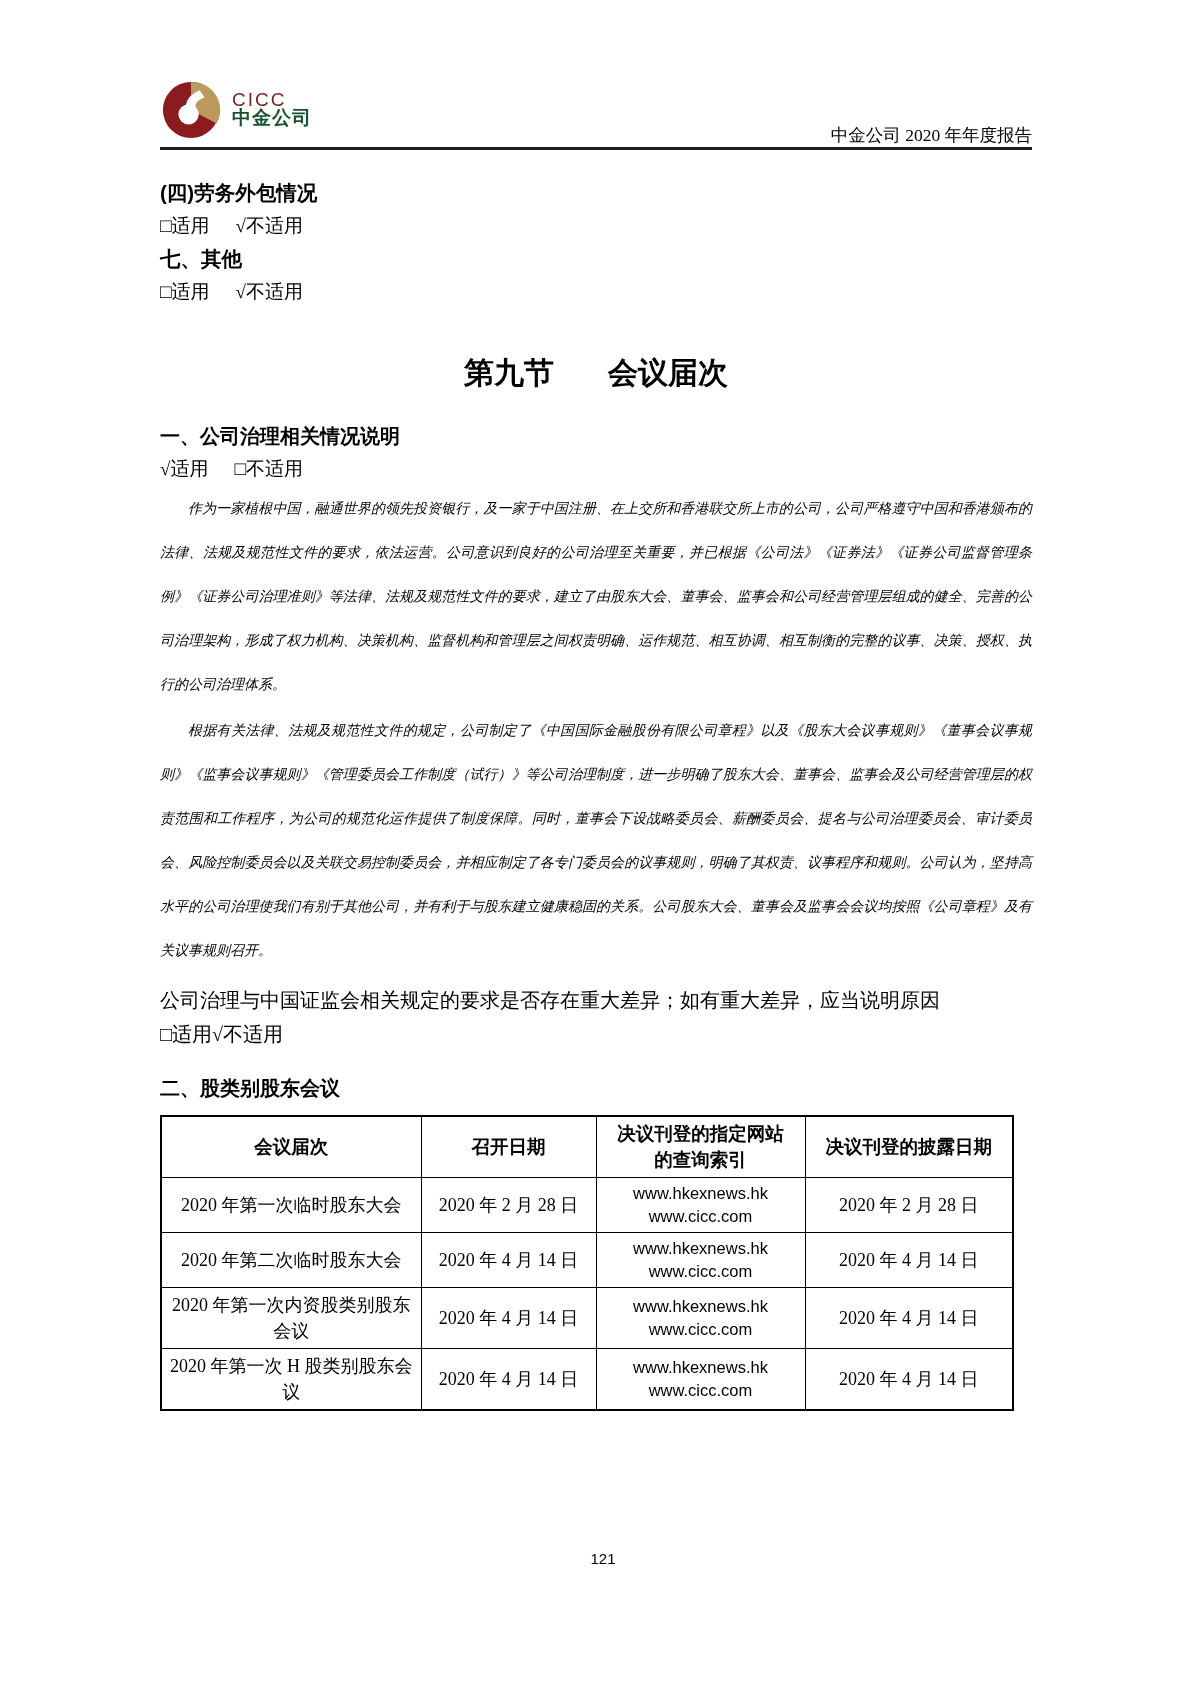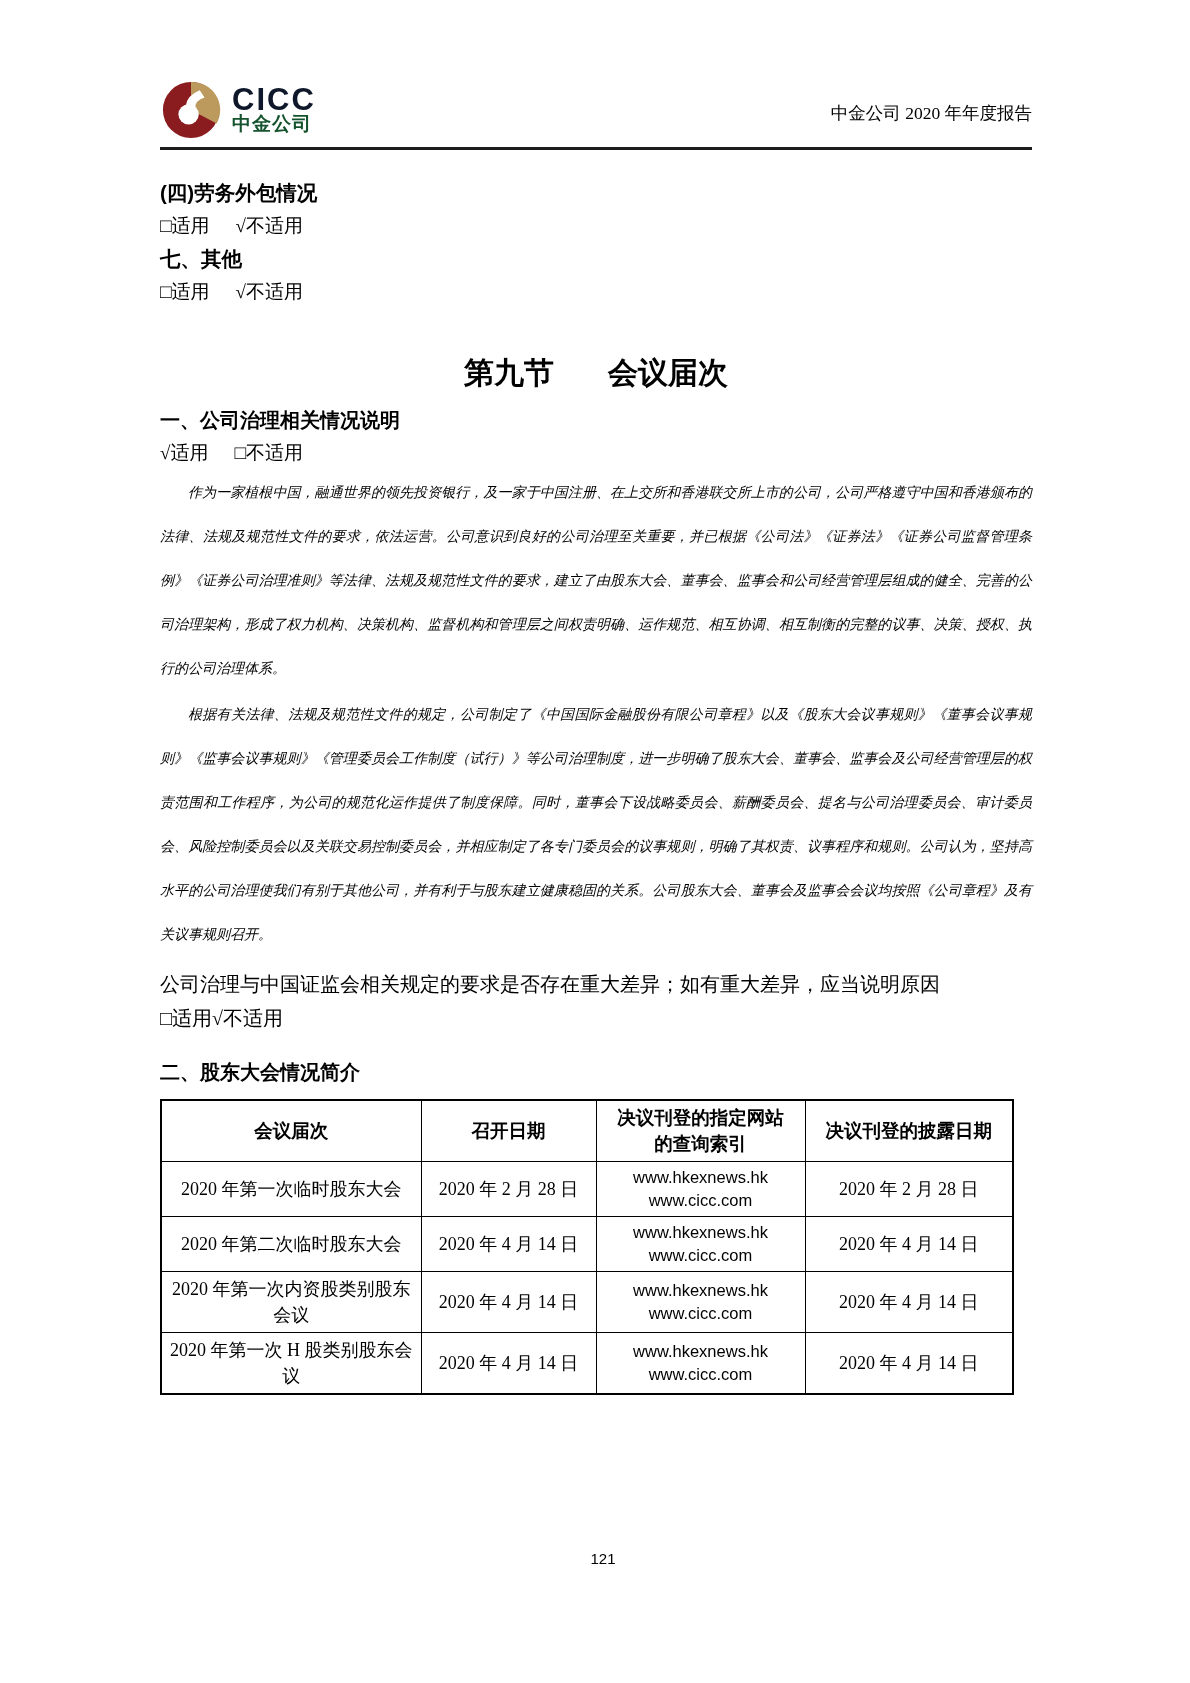--- a/index.html
+++ b/index.html
@@ -17,46 +17,46 @@
   
   .header {
     position:absolute; left:160px; right:158px; top:82px; height:68px;
     border-bottom:3px solid #1c1c1c;
     display:flex; justify-content:space-between; align-items:flex-end;
   }
   .brand { display:flex; align-items:center; gap:10px; padding-bottom:6px; }
   .brand-text { display:flex; flex-direction:column; line-height:1.05; }
   .brand-cicc {
     font-family:"Liberation Sans","DejaVu Sans",sans-serif;
-    font-weight:bold; font-size:31px; letter-spacing:2px; color:#0f172a;
+    font-weight:normal; font-size:19px; letter-spacing:2px; color:#7f1d1d;
   }
   .brand-cn {
     font-family:Liberation Mono, monospace;
     font-weight:bold; font-size:19px; letter-spacing:1px; color:#14532d;
   }
-  .report-title { font-size:17.5px; padding-bottom:22px; }
+  .report-title { font-size:17.5px; padding-bottom:0; }
 
   
   .content { position:absolute; left:160px; width:872px; top:178px; }
 
   .h-bold {
     font-family:"Liberation Sans","DejaVu Sans",sans-serif;
     font-weight:bold; font-size:20.5px; line-height:30px;
   }
   .opts { font-size:19px; line-height:30px; margin:3px 0 3px 0; }
   .opts .opt { margin-right:26px; }
 
   .chapter {
     text-align:center; margin-top:46px; margin-bottom:4px;
     font-family:"Liberation Sans","DejaVu Sans",sans-serif;
     font-weight:bold; font-size:30px; line-height:40px;
   }
   .chapter .chapter-no { margin-right:54px; }
 
-  .sec-heading { margin-top:12px; font-size:20px; }
+  .sec-heading { margin-top:28px; font-size:20px; }
 
   .para {
     font-size:14px; line-height:44px;
     text-align:justify; text-indent:2em;
     margin-top:2px;
     font-style:italic;
   }
   .note { font-size:20px; line-height:34px; margin-top:10px; }
 
   .meetings-heading { margin-top:22px; margin-bottom:12px; font-size:20px; }
@@ -137,21 +137,21 @@
     <p class="para">作为一家植根中国，融通世界的领先投资银行，及一家于中国注册、在上交所和香港联交所上市的公司，公司严格遵守中国和香港颁布的法律、法规及规范性文件的要求，依法运营。公司意识到良好的公司治理至关重要，并已根据《公司法》《证券法》《证券公司监督管理条例》《证券公司治理准则》等法律、法规及规范性文件的要求，建立了由股东大会、董事会、监事会和公司经营管理层组成的健全、完善的公司治理架构，形成了权力机构、决策机构、监督机构和管理层之间权责明确、运作规范、相互协调、相互制衡的完整的议事、决策、授权、执行的公司治理体系。</p>
     <p class="para">根据有关法律、法规及规范性文件的规定，公司制定了《中国国际金融股份有限公司章程》以及《股东大会议事规则》《董事会议事规则》《监事会议事规则》《管理委员会工作制度（试行）》等公司治理制度，进一步明确了股东大会、董事会、监事会及公司经营管理层的权责范围和工作程序，为公司的规范化运作提供了制度保障。同时，董事会下设战略委员会、薪酬委员会、提名与公司治理委员会、审计委员会、风险控制委员会以及关联交易控制委员会，并相应制定了各专门委员会的议事规则，明确了其权责、议事程序和规则。公司认为，坚持高水平的公司治理使我们有别于其他公司，并有利于与股东建立健康稳固的关系。公司股东大会、董事会及监事会会议均按照《公司章程》及有关议事规则召开。</p>
 
     <div class="note">
       <div>公司治理与中国证监会相关规定的要求是否存在重大差异；如有重大差异，应当说明原因</div>
       <div>
         <span class="opt">□适用</span><span class="opt">√不适用</span>
       </div>
     </div>
 
-    <div class="h-bold meetings-heading">二、股东大会情况简介</div>
+    <div class="h-bold meetings-heading">二、股类别股东会议</div>
 
     <table class="gov-table">
       <colgroup>
         <col style="width:260px">
           <col style="width:175px">
           <col style="width:209px">
           <col style="width:208px">
       </colgroup>
       <thead>
         <tr>

